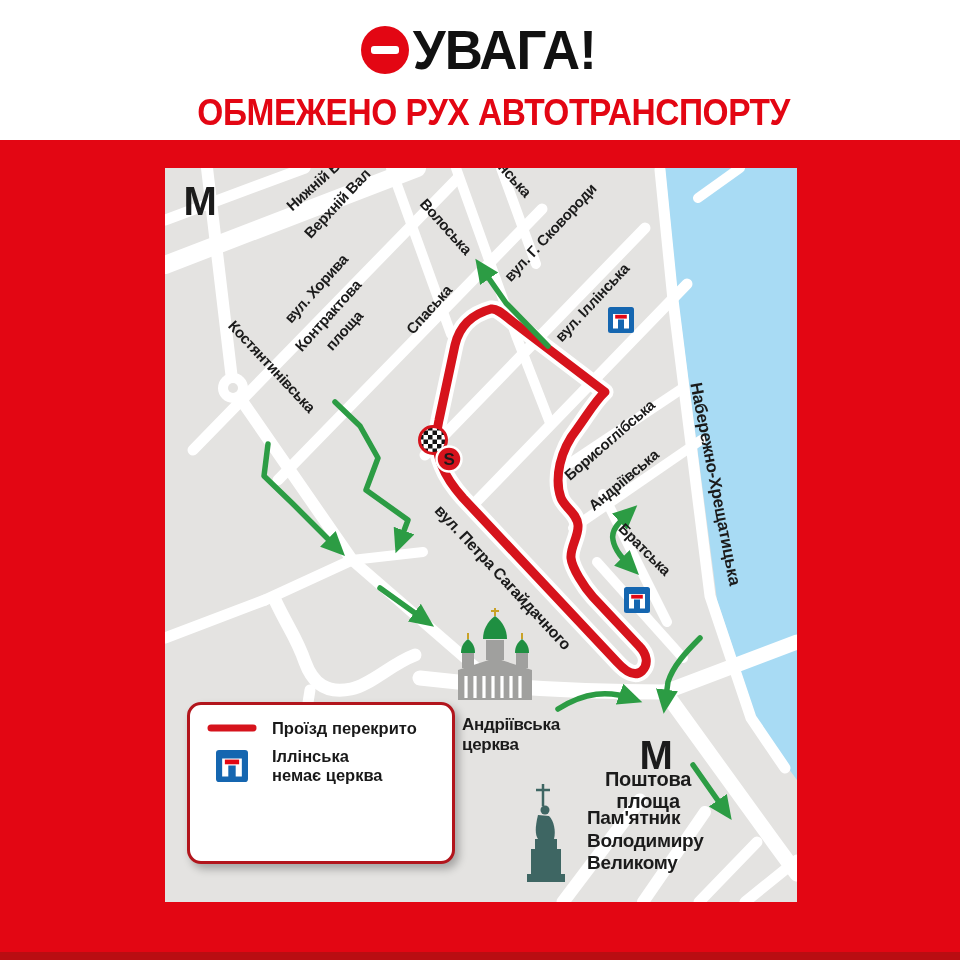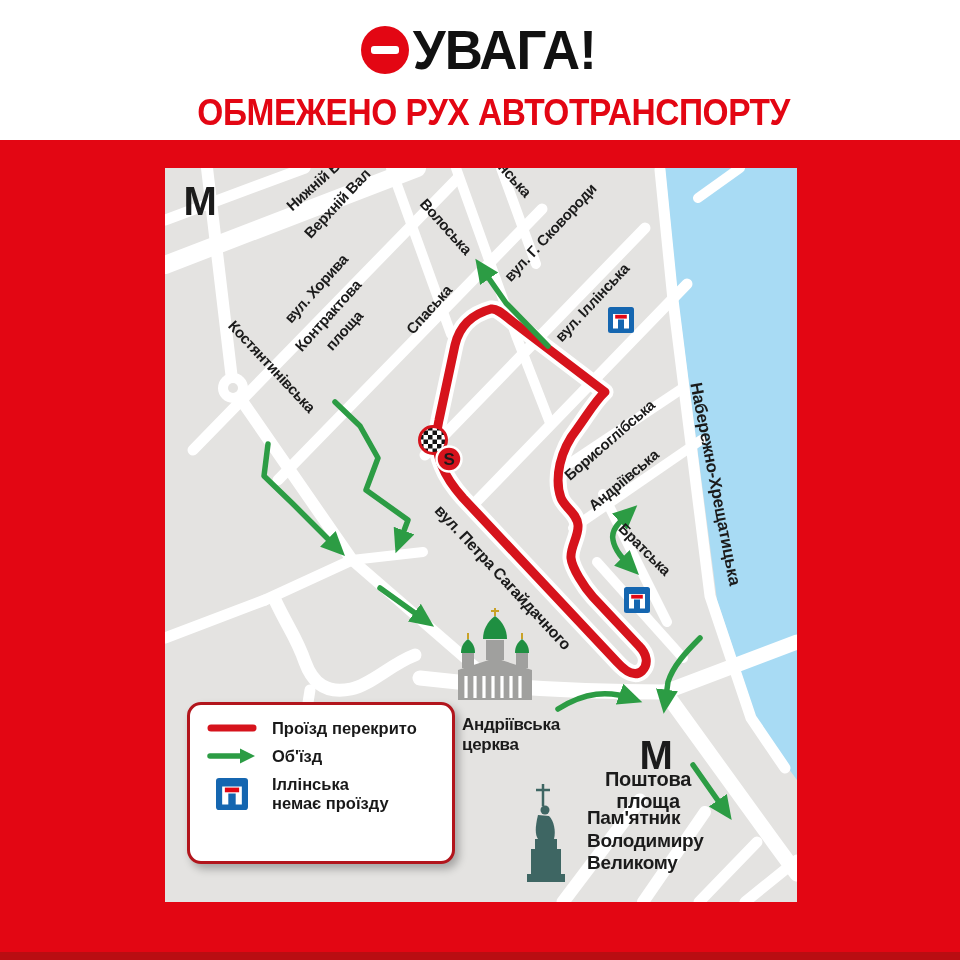--- a/index.html
+++ b/index.html
@@ -206,35 +206,26 @@
       <div class="lg-row">
         <span class="lg-ico">
           <svg width="52" height="14">
               <line x1="5" y1="7" x2="47" y2="7" stroke="#d6131c" stroke-width="7" stroke-linecap="round"></line>
             </svg>
         </span>
         <span class="lg-txt">Проїзд перекрито</span>
       </div>
       <div class="lg-row">
         <span class="lg-ico">
-          <svg width="52" height="18">
-              <line x1="4" y1="9" x2="36" y2="9" stroke="#2c9c44" stroke-width="5.5" stroke-linecap="round"></line>
-              <polygon points="34,1.5 49,9 34,16.5" fill="#2c9c44"></polygon>
-            </svg>
-        </span>
-        <span class="lg-txt">Об'їзд</span>
-      </div>
-      <div class="lg-row">
-        <span class="lg-ico">
           <svg width="32" height="32" viewBox="0 0 26 26">
             <rect width="26" height="26" rx="2.5" fill="#1566b0"></rect>
             <path d="M5,21.5 V7 H21 V21.5 H16 V12.5 H10 V21.5 Z" fill="#ffffff"></path>
             <rect x="7.2" y="7.8" width="11.6" height="3.8" fill="#e30613"></rect>
           </svg>
         </span>
         <span class="lg-txt">
           <span>Іллінська</span><br>
-          <span>немає проїзду</span>
+          <span>немає церква</span>
         </span>
       </div>
     </div>
   </div>
 </div>
 
 </body></html>

